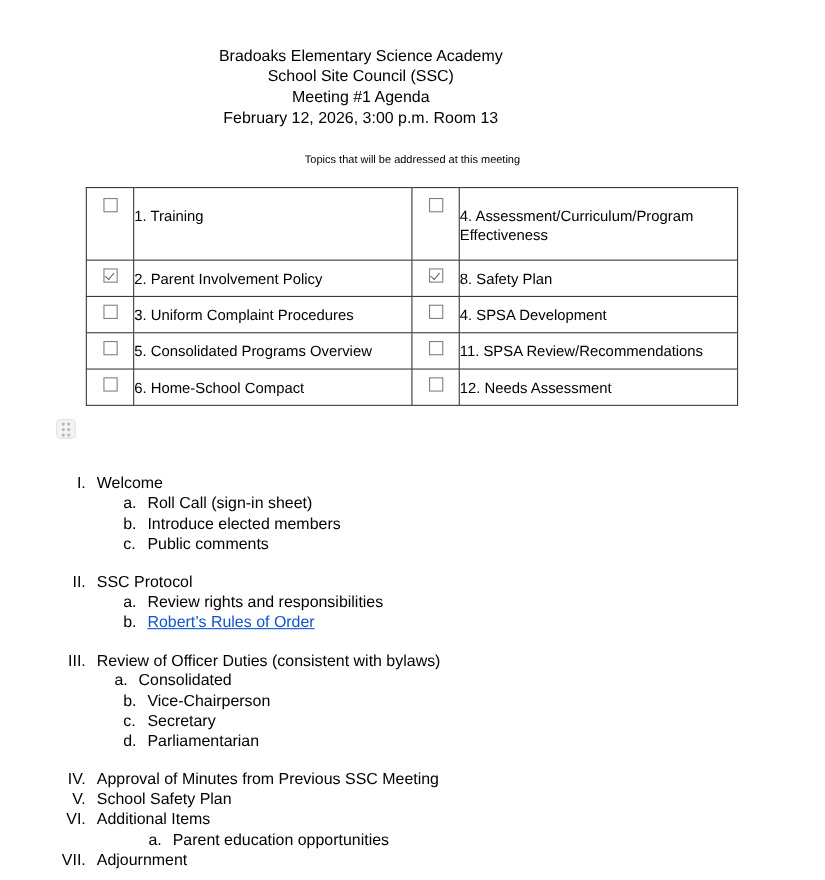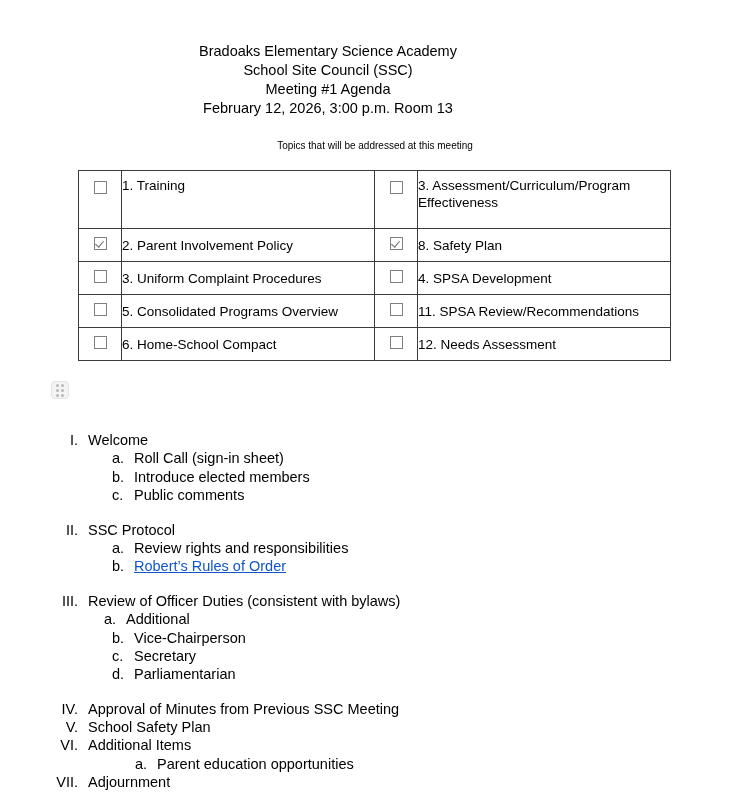--- a/index.html
+++ b/index.html
@@ -60,21 +60,21 @@
     text-align: center;
     vertical-align: middle;
   }
   .topics-table tr.tall .cb-cell { vertical-align: top; padding-top: 9px; }
   .lbl-cell {
     width: 252px;
     font-size: 13.5px;
     line-height: 17px;
     padding: 0 6px 0 8px;
   }
-  .topics-table tr.tall .lbl-cell { padding-top: 6px; }
+  .topics-table tr.tall .lbl-cell { padding-top: 17px; }
 
   .checkbox {
     display: inline-block;
     width: 11px;
     height: 11px;
     border: 1px solid #808080;
     background: #ffffff;
     position: relative;
     box-sizing: content-box;
   }
@@ -174,21 +174,21 @@
 <table class="topics-table">
   <tbody>
     <tr class="tall">
       <td class="cb-cell">
         <span class="checkbox"></span>
       </td>
       <td class="lbl-cell">1. Training</td>
       <td class="cb-cell">
         <span class="checkbox"></span>
       </td>
-      <td class="lbl-cell">3. Assessment/Curriculum/Program Effectiveness</td>
+      <td class="lbl-cell">4. Assessment/Curriculum/Program Effectiveness</td>
     </tr>
     <tr>
       <td class="cb-cell">
         <span class="checkbox checked"></span>
       </td>
       <td class="lbl-cell">2. Parent Involvement Policy</td>
       <td class="cb-cell">
         <span class="checkbox checked"></span>
       </td>
       <td class="lbl-cell">8. Safety Plan</td>
@@ -266,21 +266,21 @@
     <span class="sub lvl-b"><span class="mk">b.</span><a class="doclink" href="#">Robert’s Rules of Order</a></span>
   </div>
 
   <div class="ag-row spacer"></div>
 
   <div class="ag-row">
     <span class="rn">III.</span>
     <span class="rn-text">Review of Officer Duties (consistent with bylaws)</span>
   </div>
   <div class="ag-row">
-    <span class="sub lvl-a"><span class="mk">a.</span><span>Additional</span></span>
+    <span class="sub lvl-a"><span class="mk">a.</span><span>Consolidated</span></span>
   </div>
   <div class="ag-row">
     <span class="sub lvl-b"><span class="mk">b.</span><span>Vice-Chairperson</span></span>
   </div>
   <div class="ag-row">
     <span class="sub lvl-b"><span class="mk">c.</span><span>Secretary</span></span>
   </div>
   <div class="ag-row">
     <span class="sub lvl-b"><span class="mk">d.</span><span>Parliamentarian</span></span>
   </div>

